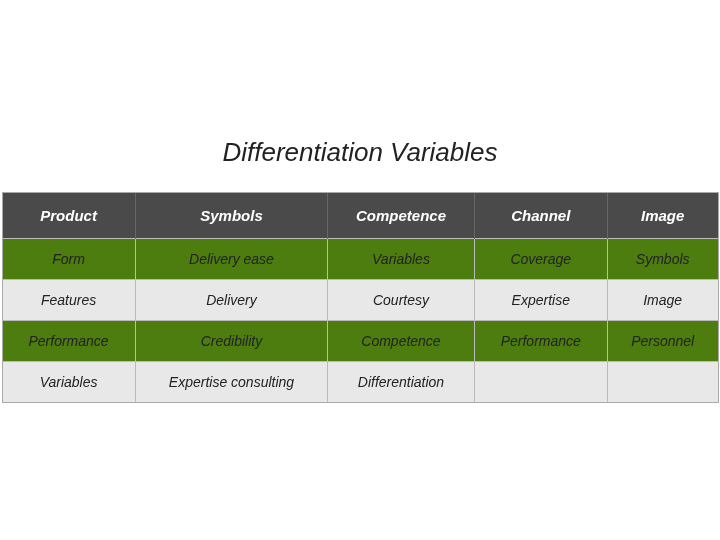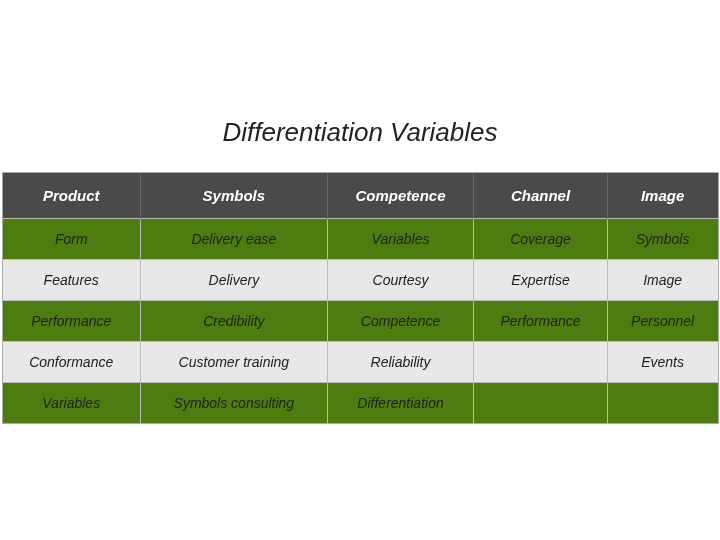--- a/index.html
+++ b/index.html
@@ -100,29 +100,22 @@
             <td>Image</td>
           </tr>
           <tr>
             <td>Performance</td>
             <td>Credibility</td>
             <td>Competence</td>
             <td>Performance</td>
             <td>Personnel</td>
           </tr>
           <tr>
-            <td>Conformance</td>
-            <td>Customer training</td>
-            <td>Reliability</td>
-            <td></td>
-            <td>Events</td>
-          </tr>
-          <tr>
             <td>Variables</td>
-            <td>Symbols consulting</td>
+            <td>Expertise consulting</td>
             <td>Differentiation</td>
             <td></td>
             <td></td>
           </tr>
         </tbody>
     </table>
   </div>
 </div>
 
 </body></html>

